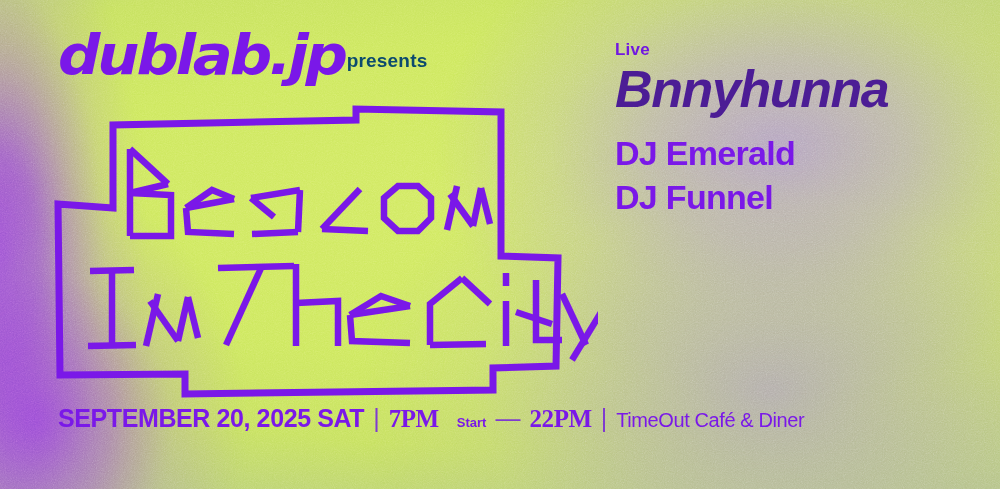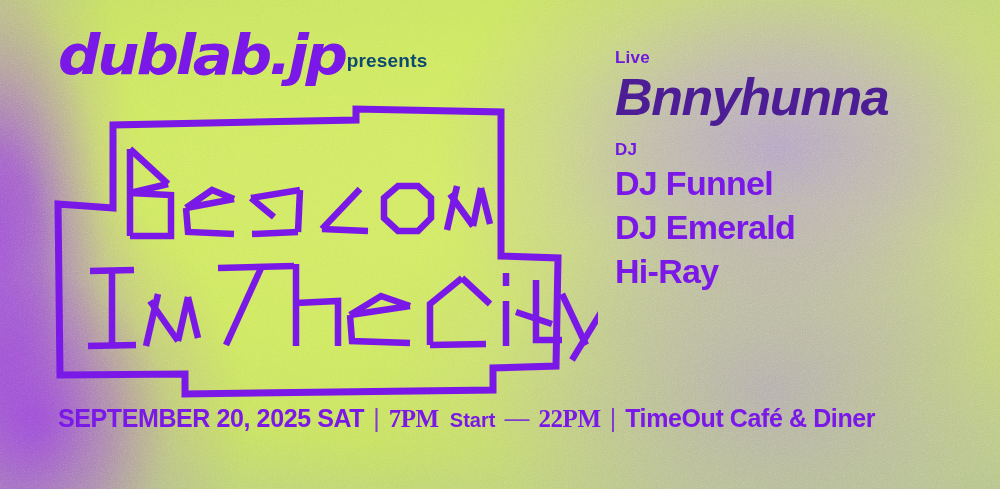--- a/index.html
+++ b/index.html
@@ -52,21 +52,21 @@
     font-size:56px;letter-spacing:-3px;
     color:#7a18e8;line-height:.95;
     transform:scaleX(1.06);transform-origin:left bottom;
   }
   .presents{
     font-family:"Liberation Sans", sans-serif;
     font-weight:700;font-size:19px;color:#0c4a6e;
     letter-spacing:.2px;padding-bottom:9px;
   }
   
-  .lineup{position:absolute;left:615px;top:48px;}
+  .lineup{position:absolute;left:615px;top:40px;}
   .lab{
     font-weight:700;font-size:17px;color:#7118e0;letter-spacing:.2px;
     margin-bottom:2px;
   }
   .headliner{
     font-weight:700;font-size:52px;color:#4c1d95;letter-spacing:-1.4px;
     line-height:1.04;margin:0 0 16px 0;font-style:italic;
   }
   .dj-list{margin-top:2px;}
   .dj-name{
@@ -76,22 +76,22 @@
   
   .footer{
     position:absolute;left:58px;top:404px;
     display:flex;align-items:baseline;white-space:nowrap;
     color:#7a18e8;
     justify-content:space-between;
   }
   .f-date{font-weight:700;font-size:25px;letter-spacing:-.4px;}
   .f-sep{font-weight:400;font-size:25px;margin:0 9px;color:#7f3bcf;}
   .f-time{font-weight:700;font-size:25px;letter-spacing:-.4px;font-family:Liberation Serif, serif;}
-  .f-small{font-weight:700;font-size:20px;margin-left:11px;letter-spacing:0;}
-  .f-venue{font-weight:700;font-size:25px;letter-spacing:-.4px;}
+  .f-small{font-weight:700;font-size:13px;margin-left:18px;letter-spacing:0;}
+  .f-venue{font-weight:400;font-size:20px;letter-spacing:-.4px;}
   .beacon-art{position:absolute;left:38px;top:98px;}
 </style>
 </head>
 <body>
 
 <div class="flyer">
 
   <div class="bg-base"></div>
   <div class="bg-top-right"></div>
   <div class="bg-bottom-right"></div>
@@ -174,25 +174,23 @@
         <path d="M478,214 L514,226"></path>
 
         <path d="M524,196 L548,247"></path>
         <path d="M576,193 L534,262"></path>
       </g>
     </svg>
 
     <div class="lineup">
       <div class="lab">Live</div>
       <div class="headliner">Bnnyhunna</div>
-      <div class="lab">DJ</div>
       <div class="dj-list">
+        <div class="dj-name">DJ Emerald</div>
         <div class="dj-name">DJ Funnel</div>
-        <div class="dj-name">DJ Emerald</div>
-        <div class="dj-name">Hi-Ray</div>
       </div>
     </div>
 
     <div class="footer">
       <span class="f-date">SEPTEMBER 20, 2025 SAT</span>
       <span class="f-sep">|</span>
       <span class="f-time">7PM</span>
       <span class="f-small">Start</span>
       <span class="f-sep">—</span>
       <span class="f-time">22PM</span>

